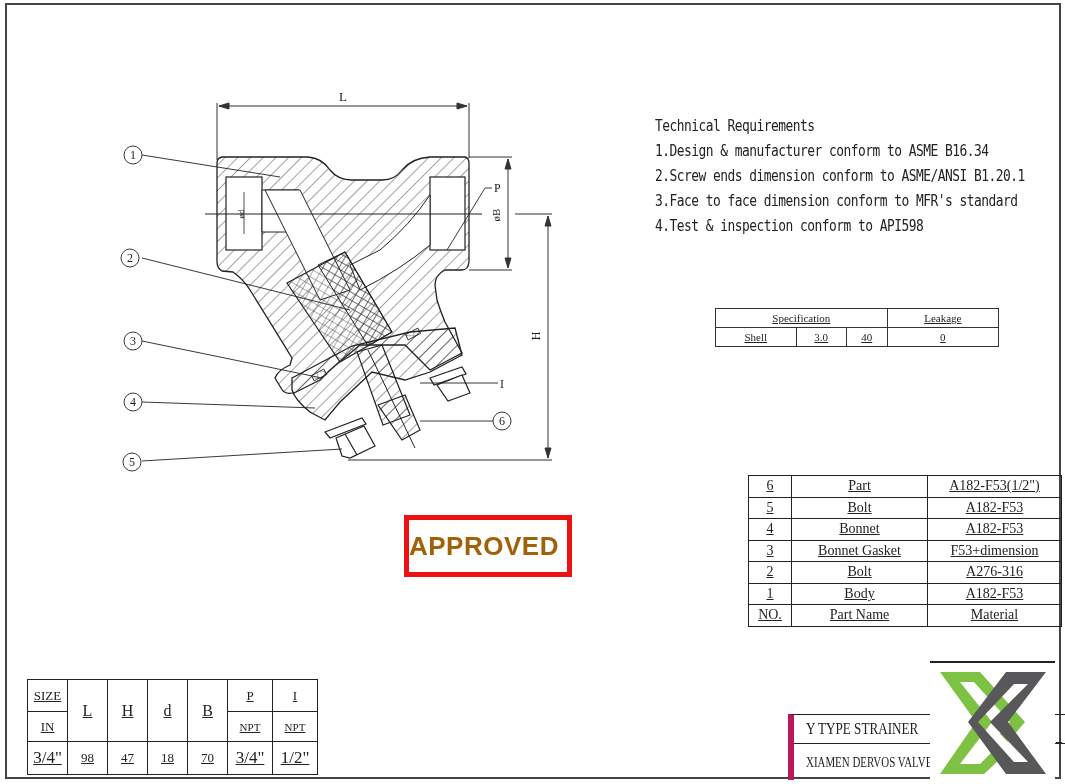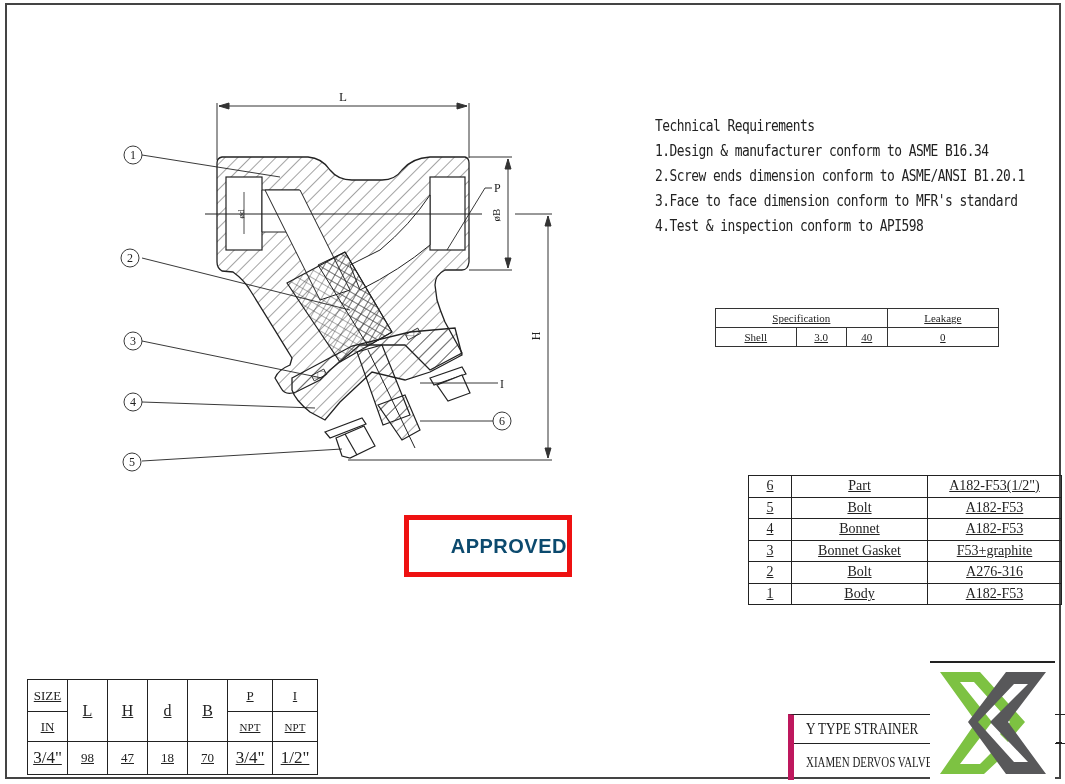--- a/index.html
+++ b/index.html
@@ -14,22 +14,22 @@
   table { border-collapse:collapse; position:absolute; }
   td { border:1px solid #333; text-align:center; padding:0; color:#222;
        font-family:"Liberation Serif", serif;text-decoration:underline; }
   .spec { left:715px; top:308px; width:284px; font-size:11px; }
   .spec td { height:18px; }
   .parts { left:748px; top:475px; width:314px; font-size:14px; }
   .parts td { height:20.5px; border-color:#222; }
   .sizes { left:27px; top:679px; width:291px; font-size:13px; }
   .sizes td { border-color:#222; }
   .approved { position:absolute; left:404px; top:515px; width:168px; height:62px;
-              border:5px solid #ee1111; box-sizing:border-box; display:flex; align-items:center; justify-content:flex-end;
-              color:#0c4a6e; font-family:"Liberation Sans","DejaVu Sans",sans-serif; font-weight:bold; font-size:20px; letter-spacing:0.5px; }
+              border:5px solid #ee1111; box-sizing:border-box; display:flex; align-items:center; justify-content:flex-start;
+              color:#a16207; font-family:"Liberation Sans","DejaVu Sans",sans-serif; font-weight:bold; font-size:26px; letter-spacing:0.5px; }
   .title-block { position:absolute; left:788px; top:714px; width:274px; height:65px; border-top:1px solid #222; border-left:6px solid #be185d; }
   .tb-line { position:absolute; left:0; width:100%; height:0; border-top:1px solid #222; }
   .tb-title { position:absolute; left:12px; top:5px; font-size:16px; font-family:"Liberation Serif",serif; transform:scaleX(0.82); transform-origin:left top; white-space:nowrap; }
   .tb-company { position:absolute; left:12px; top:40px; font-size:14px; font-family:"Liberation Serif",serif; transform:scaleX(0.78); transform-origin:left top; white-space:nowrap; }
   .tb-vert { position:absolute; left:137px; top:0; width:0; height:28px; border-left:1px solid #222; }
   .logo-box { position:absolute; left:930px; top:661px; width:125px; height:118px; background:#fff; }
   .logo-topline { position:absolute; left:930px; top:661px; width:125px; border-top:2px solid #222; }
 </style>
 </head>
 <body>
@@ -190,31 +190,36 @@
     <td>A182-F53</td>
   </tr>
   <tr>
     <td>4</td>
     <td>Bonnet</td>
     <td>A182-F53</td>
   </tr>
   <tr>
     <td>3</td>
     <td>Bonnet Gasket</td>
-    <td>F53+graphite</td>
+    <td>F53+dimension</td>
   </tr>
   <tr>
     <td>2</td>
     <td>Bolt</td>
     <td>A276-316</td>
   </tr>
   <tr>
     <td>1</td>
     <td>Body</td>
     <td>A182-F53</td>
+  </tr>
+  <tr>
+    <td>NO.</td>
+    <td>Part Name</td>
+    <td>Material</td>
   </tr>
 </tbody>
   </table>
 
 <table class="sizes">
   <tbody>
       <tr style="height:32px">
     <td style="width:39px">SIZE</td>
     <td rowspan="2" style="width:39px;font-size:16px">L</td>
     <td rowspan="2" style="width:39px;font-size:16px">H</td>

